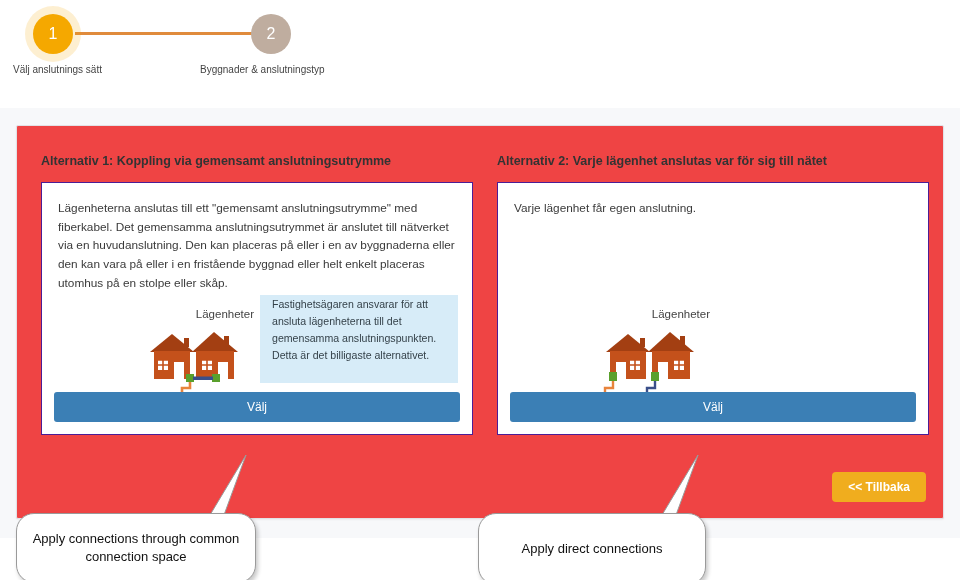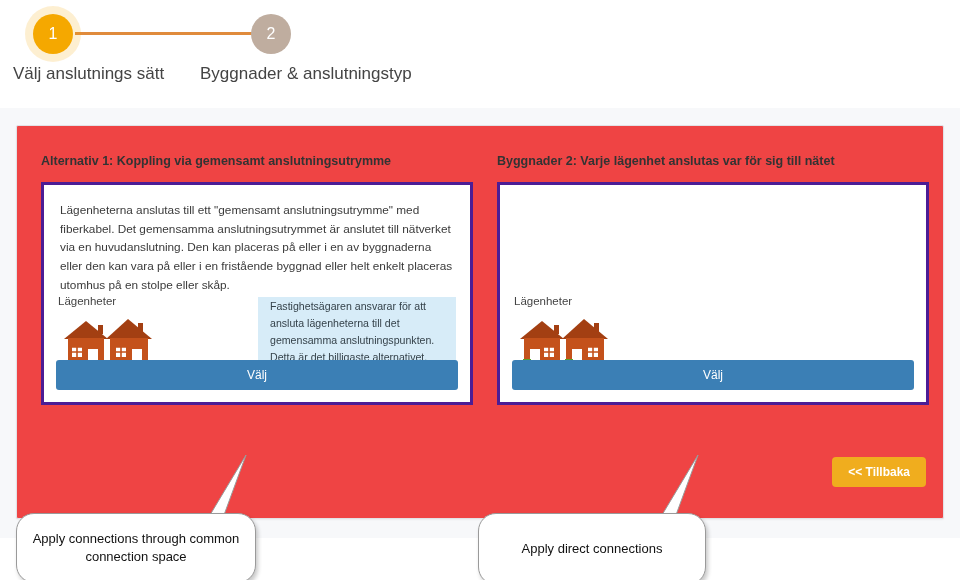--- a/index.html
+++ b/index.html
@@ -44,21 +44,21 @@
     background: #f5a800;
     box-shadow: 0 0 0 8px rgba(245,168,0,0.18);
   }
   .step-circle.inactive {
     background: #bfad9f;
   }
   .step-label {
     position: absolute;
     top: 50px;
     left: 0;
-    font-size: 17px;
+    font-size: 10px;
     color: #444444;
     white-space: nowrap;
   }
   #step1 { left: 33px; }
   #step1 .step-label { left: -20px; }
   #step2 { left: 251px; }
   #step2 .step-label { left: -51px; }
   #step-connector {
     position: absolute;
     left: 75px;
@@ -113,48 +113,48 @@
   #col-left { left: 24px; }
   #col-right { left: 480px; }
 
   .col-title {
     font-size: 12.5px;
     font-weight: bold;
     color: #333333;
     margin: 0 0 14px 0;
   }
   .option-panel {
-    border: 3px solid #4c1d95;
+    border: 1px solid #4c1d95;
     background: #ffffff;
     box-sizing: border-box;
     padding: 14px 14px 14px 14px;
-    height: 223px;
+    height: 253px;
     position: relative;
   }
   .option-desc {
     font-size: 11.8px;
     line-height: 1.58;
     color: #3a3a3a;
     margin: 2px 2px 0 2px;
   }
 
   .illus-row {
     position: absolute;
     left: 14px;
     right: 14px;
     top: 110px;
     height: 112px;
   }
   .illus-box {
     position: absolute;
     left: 0;
-    top: 0;
+    top: 15px;
     width: 198px;
     height: 112px;
-    text-align: left;
+    text-align: right;
   }
   .illus-caption {
     font-size: 11.5px;
     color: #444444;
     margin-bottom: 4px;
   }
   .info-box {
     position: absolute;
     right: 0;
     top: 2px;
@@ -181,21 +181,21 @@
     font-size: 12px;
     font-family: "Liberation Sans", sans-serif;
     cursor: pointer;
     text-align: center;
   }
 
   
   #nav-buttons {
     position: absolute;
     right: 17px;
-    bottom: 31px;
+    bottom: 16px;
     display: flex;
     gap: 2px;
   }
   .nav-btn {
     border: none;
     border-radius: 4px;
     color: #ffffff;
     font-size: 12px;
     font-weight: bold;
     padding: 8px 16px;
@@ -299,23 +299,24 @@
             </svg>
           </div>
           <div class="info-box">Fastighetsägaren ansvarar för att ansluta lägenheterna till det gemensamma anslutningspunkten. Detta är det billigaste alternativet.</div>
         </div>
 
         <button class="select-button" id="select-left">Välj</button>
       </div>
     </div>
 
     <div class="col" id="col-right">
-      <div class="col-title">Byggnader 2: Varje lägenhet anslutas var för sig till nätet</div>
+      <div class="col-title">Alternativ 2: Varje lägenhet anslutas var för sig till nätet</div>
 
       <div class="option-panel">
+        <div class="option-desc">Varje lägenhet får egen anslutning.</div>
 
         <div class="illus-row">
           <div class="illus-box">
             <div class="illus-caption">Lägenheter</div>
             <svg width="110" height="76" viewBox="0 0 110 76">
 
               <path d="M6 28 L28 10 L50 28 Z" fill="#a33f12"></path>
               <rect x="10" y="27" width="36" height="28" fill="#c4511b"></rect>
               <rect x="40" y="14" width="5" height="9" fill="#a33f12"></rect>
               <rect x="30" y="36" width="10" height="10" fill="#ffffff"></rect>

